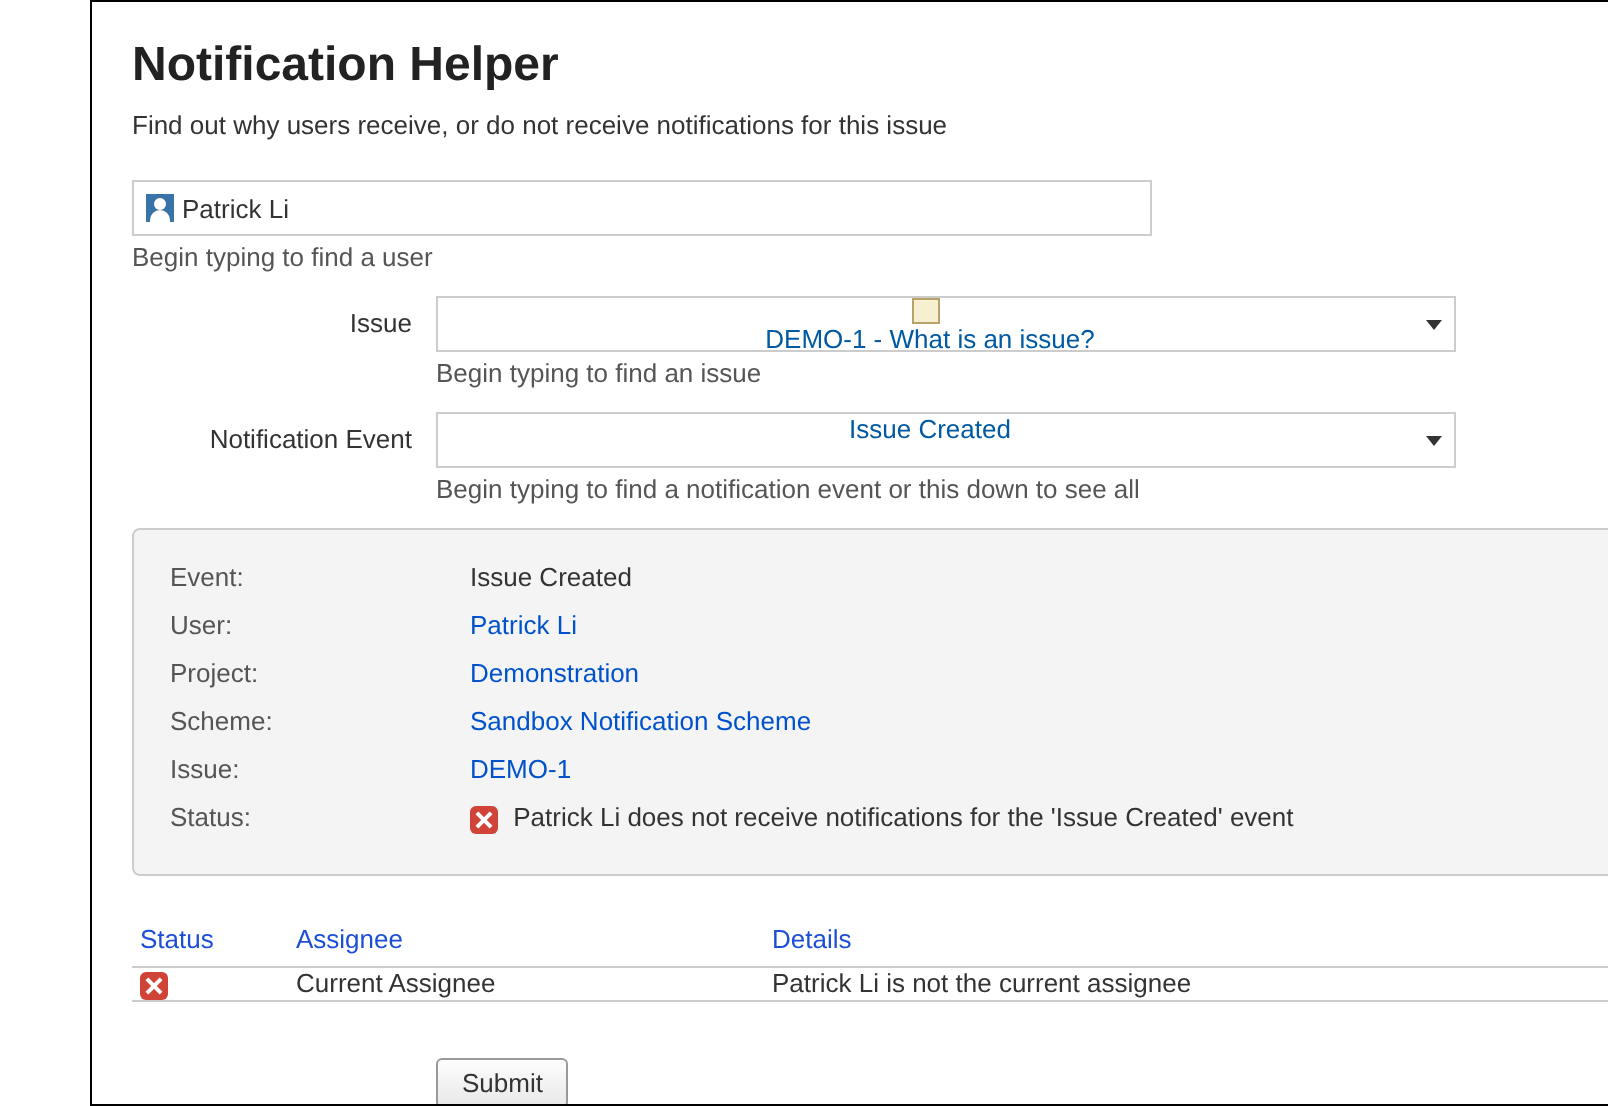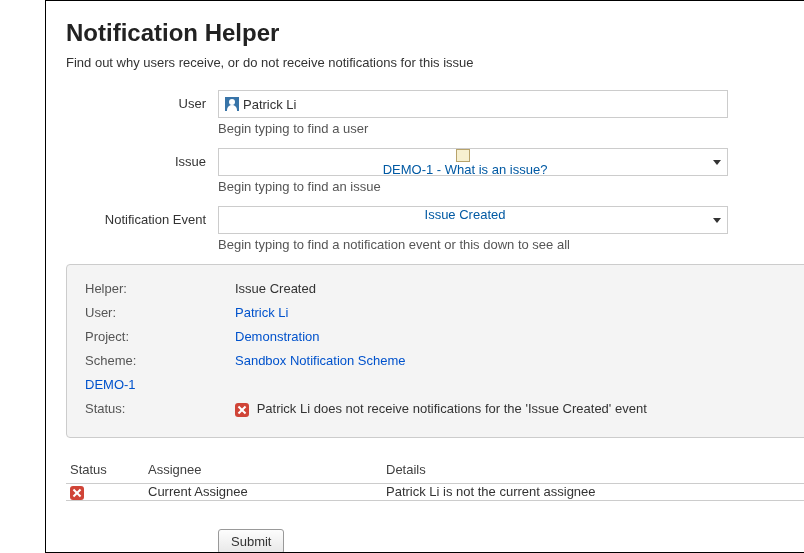--- a/index.html
+++ b/index.html
@@ -170,21 +170,21 @@
 
   table.results {
     width: 100%;
     border-collapse: collapse;
     margin-top: 18px;
     font-size: 13px;
   }
   table.results th {
     text-align: left;
     font-weight: normal;
-    color: #404040;
+    color: #1d4ed8;
     padding: 6px 4px;
     border-bottom: 1px solid #ccc;
   }
   table.results td {
     padding: 0 4px;
     border-bottom: 1px solid #ccc;
     vertical-align: middle;
     color: #333;
   }
   .col-status  { width: 70px; }
@@ -206,21 +206,20 @@
 </head>
 <body>
 
 <div class="frame">
 
   <h1 class="title">Notification Helper</h1>
   <p class="desc">Find out why users receive, or do not receive notifications for this issue</p>
 
   
   <div class="form-row">
-    <div class="form-label">User</div>
     <div class="form-field-col">
       <div class="field-box">
         <span class="avatar-icon"></span>
         <span class="field-text" style="color:#333;">Patrick Li</span>
       </div>
       <div class="hint">Begin typing to find a user</div>
     </div>
   </div>
 
   
@@ -244,36 +243,37 @@
         <span class="field-text">Issue Created</span>
         <span class="caret"></span>
       </div>
       <div class="hint">Begin typing to find a notification event or this down to see all</div>
     </div>
   </div>
 
   
   <div class="result-panel">
     <div class="result-row">
-      <div class="result-key">Helper:</div>
+      <div class="result-key">Event:</div>
       <div class="result-val">Issue Created</div>
     </div>
     <div class="result-row">
       <div class="result-key">User:</div>
       <div class="result-val link">Patrick Li</div>
     </div>
     <div class="result-row">
       <div class="result-key">Project:</div>
       <div class="result-val link">Demonstration</div>
     </div>
     <div class="result-row">
       <div class="result-key">Scheme:</div>
       <div class="result-val link">Sandbox Notification Scheme</div>
     </div>
     <div class="result-row">
+      <div class="result-key">Issue:</div>
       <div class="result-val link">DEMO-1</div>
     </div>
     <div class="result-row">
       <div class="result-key">Status:</div>
       <div class="result-val">
         <span class="status-icon error"></span>
         <span>Patrick Li does not receive notifications for the 'Issue Created' event</span>
       </div>
     </div>
   </div>

